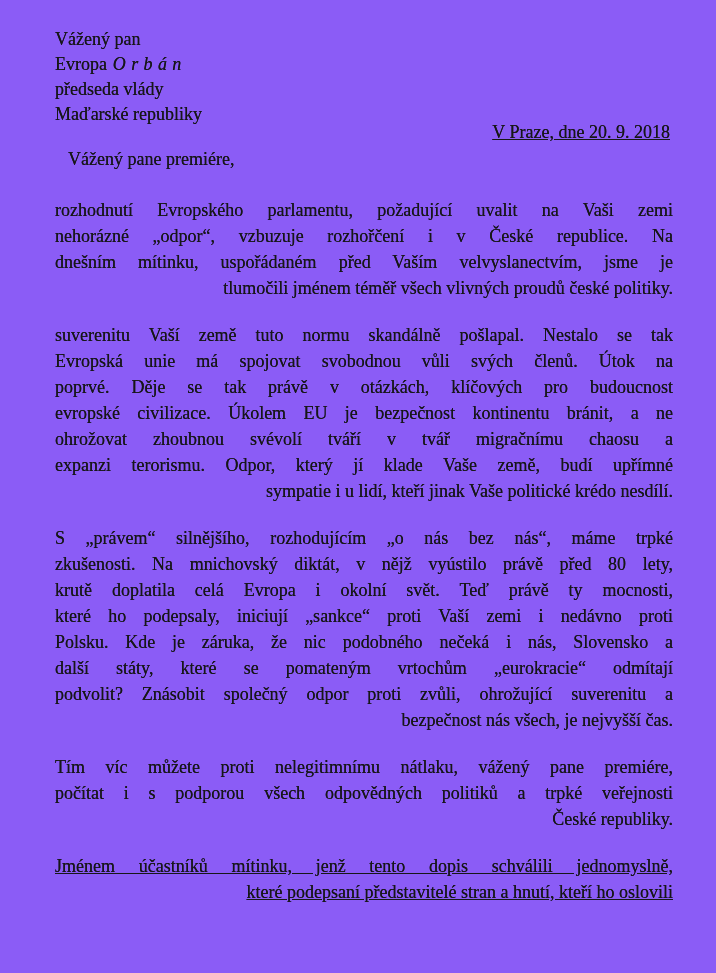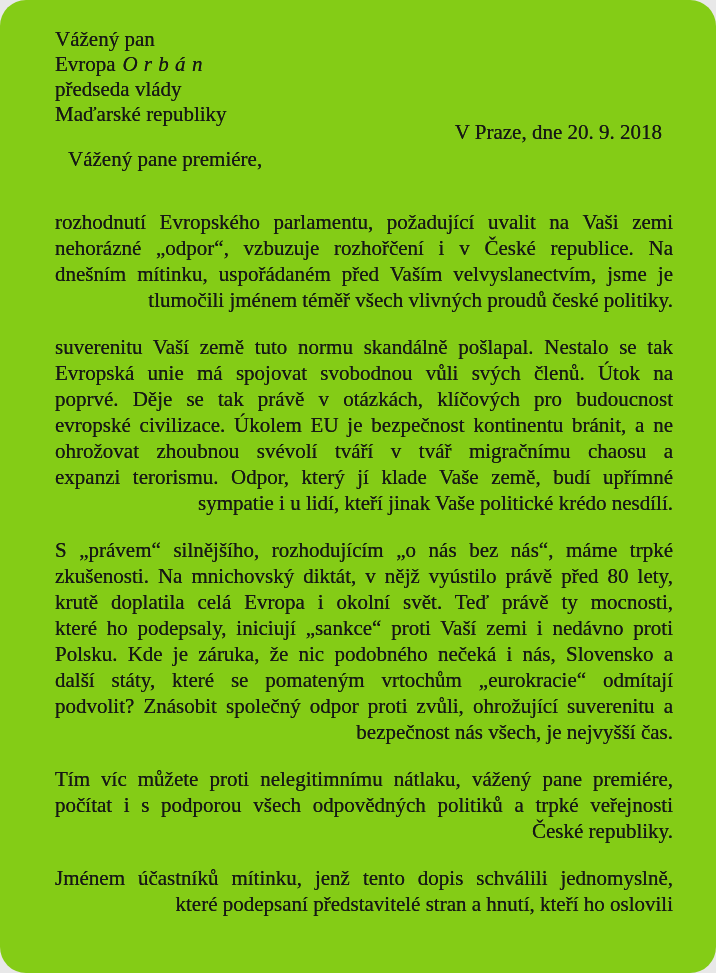--- a/index.html
+++ b/index.html
@@ -5,65 +5,65 @@
   html, body {
     margin: 0;
     padding: 0;
     background: #e8e8e8;
   }
   .page {
     position: relative;
     width: 716px;
     height: 973px;
     margin: 0 auto;
-    background: #84cc16;
+    background: #8b5cf6;
     color: #171717;
     font-family: "Liberation Serif", "DejaVu Serif", serif;
-    font-size: 21px;
+    font-size: 18px;
     text-shadow: 0 0 0.4px rgba(10,10,10,0.85); 
     overflow: hidden;
-    border-radius: 26px;
   }
   .recipient {
     position: absolute;
     left: 55px;
     top: 27px;
     line-height: 25px;
     white-space: nowrap;
   }
   .surname-spaced {
     letter-spacing: 0.30em;
     margin-left: 0.32em;
     font-style: italic;
   }
   .dateline {
     position: absolute;
-    right: 54px;
+    right: 46px;
     top: 120px;
     line-height: 25px;
     white-space: nowrap;
+    text-decoration: underline;
   }
   .greeting {
     position: absolute;
     left: 68px;
     top: 147px;
     line-height: 25px;
     white-space: nowrap;
   }
   .body {
     position: absolute;
     left: 55px;
     top: 197px;
     width: 618px;
     line-height: 26px;
   }
   .paragraph {
-    margin: 12px 0 21px 0;
+    margin: 0 0 21px 0;
   }
-  .paragraph:last-child { margin-bottom: 0; }
+  .paragraph:last-child { margin-bottom: 0; text-decoration: underline; }
   
   .jl {
     text-align: justify;
     text-align-last: justify;
   }
   
   .ll {
     text-align: right;
   }
 </style>

